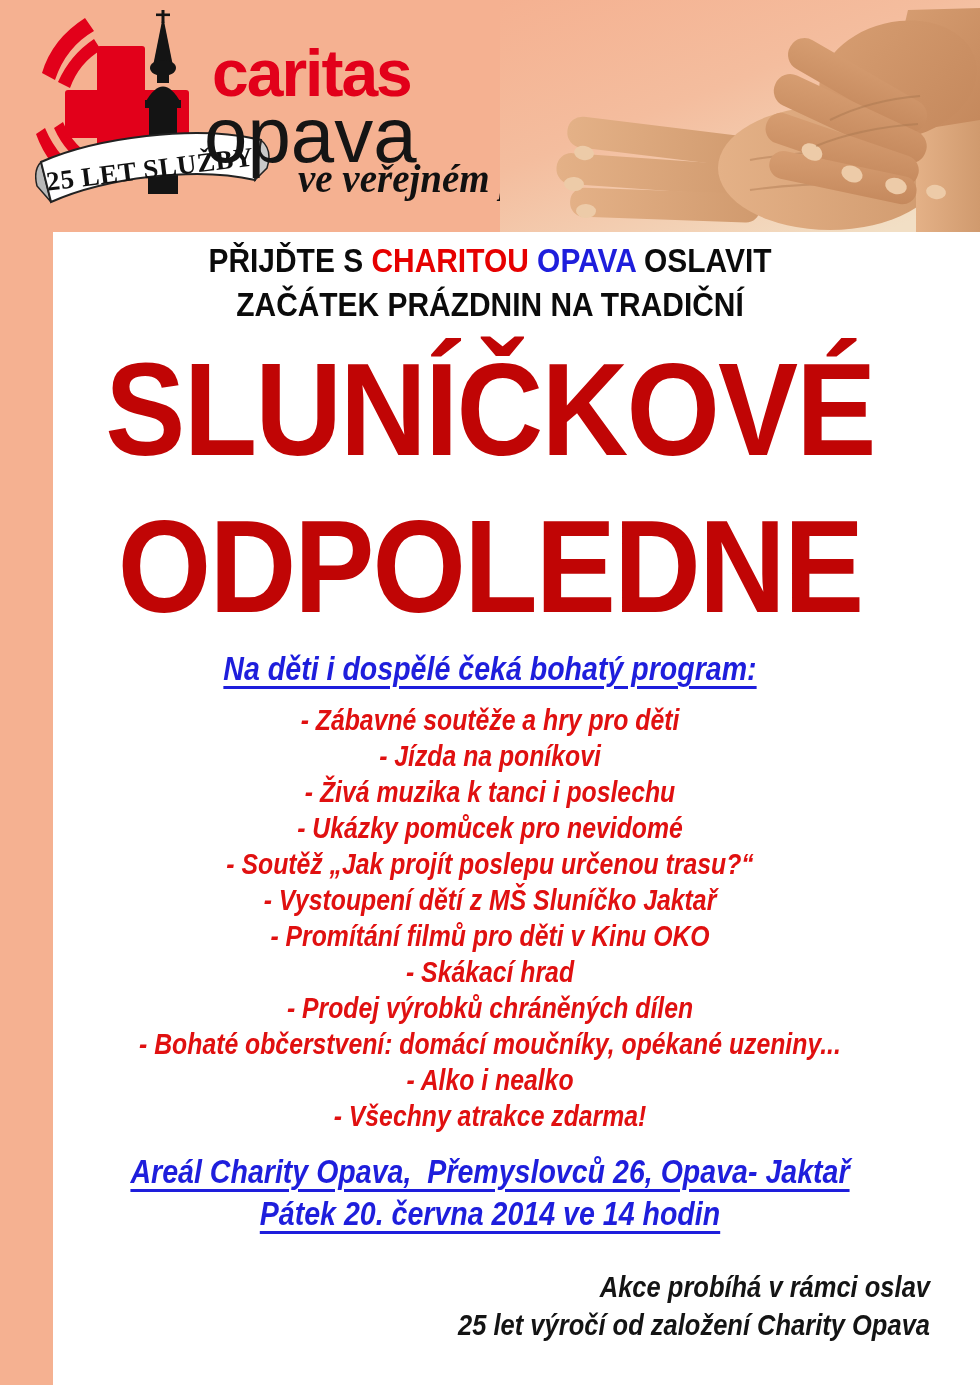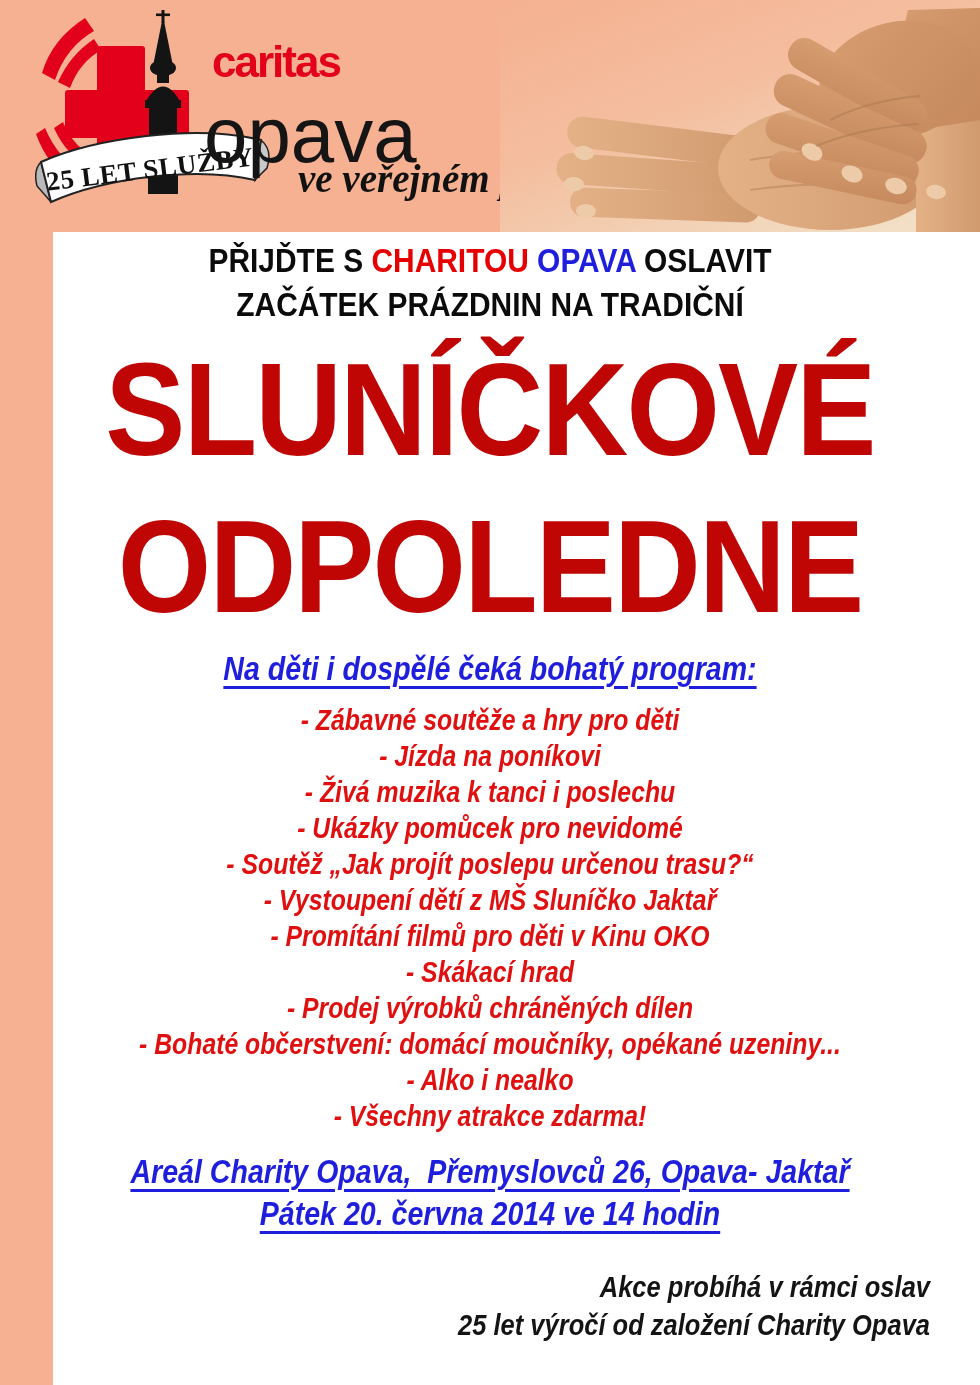--- a/index.html
+++ b/index.html
@@ -12,21 +12,21 @@
   .center{text-align:center;}
   .nowrap{white-space:pre;}
 
   
   .left-strip{left:0;top:0;width:53px;height:1385px;background:#F5B191;}
   .header-band{left:0;top:0;width:980px;height:232px;background:#F5B191;}
 
   
   .logo-svg{left:35px;top:10px;width:235px;height:200px;}
   .brand-caritas{
-    left:212px;top:40px;font-size:44px;line-height:1;color:#E2001A;
+    left:212px;top:40px;font-size:66px;line-height:1;color:#E2001A;
     font-weight:700;letter-spacing:-2px;
   }
   .brand-opava{
     left:204px;top:96px;font-size:78px;line-height:1;color:#151515;
     font-weight:400;letter-spacing:0px;
   }
   .tagline{
     left:298px;top:158px;font-size:39px;line-height:1.1;color:#111;
     font-family:"Liberation Serif",serif;font-style:italic;font-weight:700;
   }

